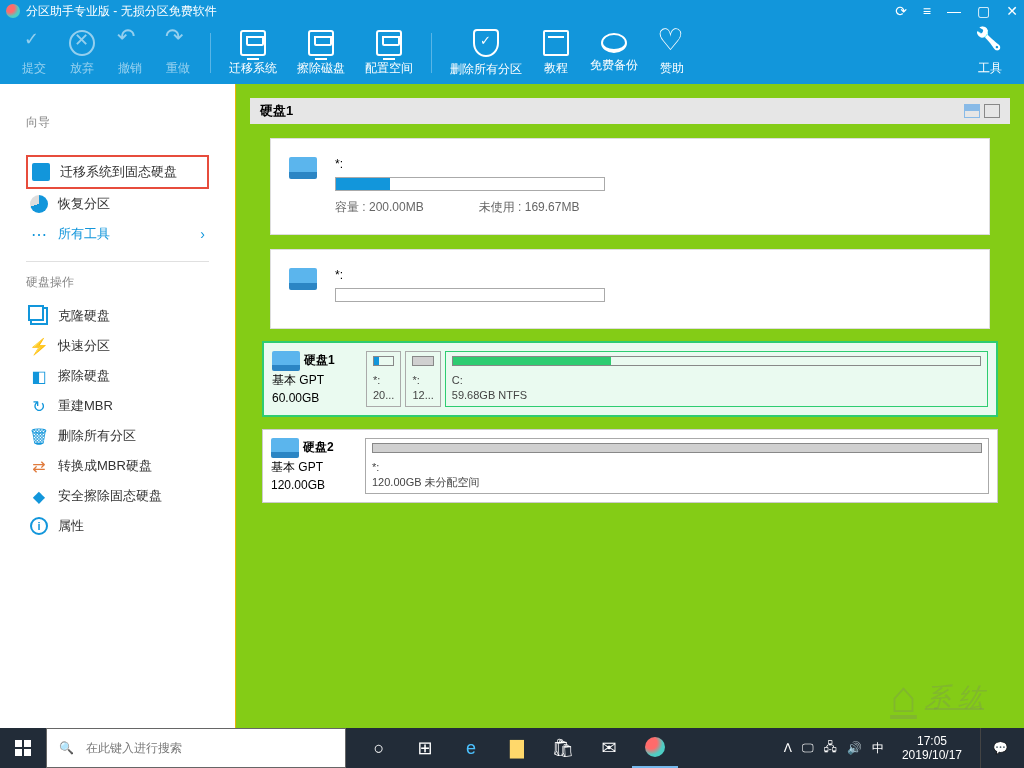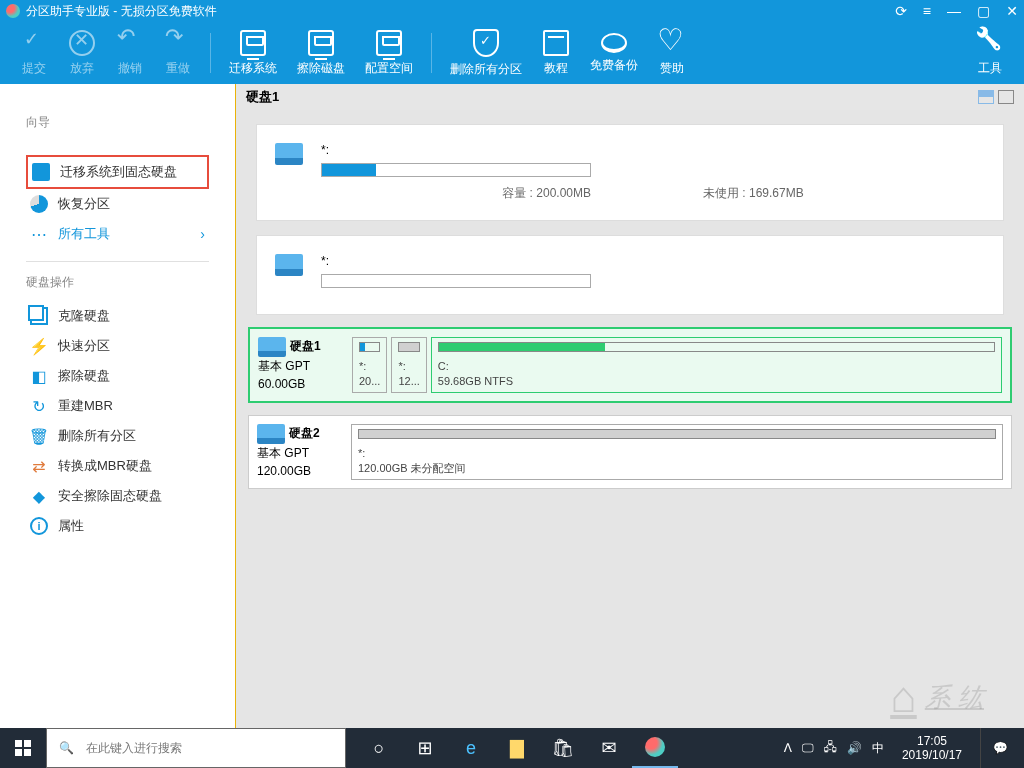--- a/index.html
+++ b/index.html
@@ -57,34 +57,34 @@
 .sb-icon.bolt { color: #d4a73a; }
 .sb-icon.erase { color: #1296db; }
 .sb-icon.gauge { background: #1296db; border-radius: 50% 50% 2px 2px; }
 .sb-icon.rebuild { color: #1296db; }
 .sb-icon.trash { color: #1296db; }
 .sb-icon.convert { color: #e07b3c; }
 .sb-icon.secure { color: #1296db; }
 .sb-icon.info { border: 2px solid #1296db; border-radius: 50%; color: #1296db; font-size: 11px; font-weight: bold; }
 .sb-divider { height: 1px; background: #e0e0e0; margin: 12px 0; }
 
-.main { flex: 1; background: #e5e5e5; padding: 0; overflow-y: auto; }
+.main { flex: 1; background: #84cc16; padding: 14px; overflow-y: auto; }
 .disk-header { display: flex; justify-content: space-between; align-items: center; background: #e6e6e6; padding: 4px 10px; font-size: 13px; font-weight: bold; }
 .view-toggle { display: flex; gap: 4px; }
 .view-toggle span { width: 16px; height: 14px; cursor: pointer; display: inline-block; }
 .view-toggle .grid-v { border: 1.5px solid #4a9de8; background: linear-gradient(#4a9de8 50%, transparent 50%); opacity: 0.6; }
 .view-toggle .list-v { border: 1.5px solid #888; }
 
 .partition-card { background: #fff; border: 1px solid #ddd; margin: 14px 20px; padding: 18px; display: flex; gap: 18px; }
 .part-icon { width: 28px; height: 22px; background: linear-gradient(to bottom, #5bb5ed 70%, #2b85c4 70%); border-radius: 2px; }
 .part-details { flex: 1; font-size: 12px; }
 .part-name { margin-bottom: 6px; }
 .part-bar { width: 270px; height: 14px; border: 1px solid #aaa; margin-bottom: 8px; position: relative; }
 .part-bar .fill { height: 100%; background: #1296db; }
-.part-stats { display: flex; gap: 112px; color: #666; justify-content: center; }
+.part-stats { display: flex; gap: 55px; color: #666; }
 
 .disk-row { display: flex; margin: 12px; border: 1.5px solid #ccc; padding: 8px; gap: 4px; background: #fff; }
 .disk-row.selected { border: 2px solid #2ecc71; background: #eafaf0; }
 .disk-info { width: 90px; font-size: 12px; line-height: 1.5; }
 .disk-info .d-icon { width: 28px; height: 20px; background: linear-gradient(to bottom, #5bb5ed 70%, #2b85c4 70%); border-radius: 2px; display: inline-block; vertical-align: middle; margin-right: 4px; }
 .disk-info .d-name { font-weight: bold; }
 .part-block { border: 1.5px solid #aaa; padding: 4px 6px; font-size: 11px; display: flex; flex-direction: column; justify-content: space-between; min-width: 34px; }
 .part-block .pb-bar { height: 10px; border: 1px solid #888; margin-bottom: 4px; position: relative; }
 .part-block .pb-bar .pb-fill { height: 100%; }
 .part-block .pb-text { color: #444; line-height: 1.3; }

